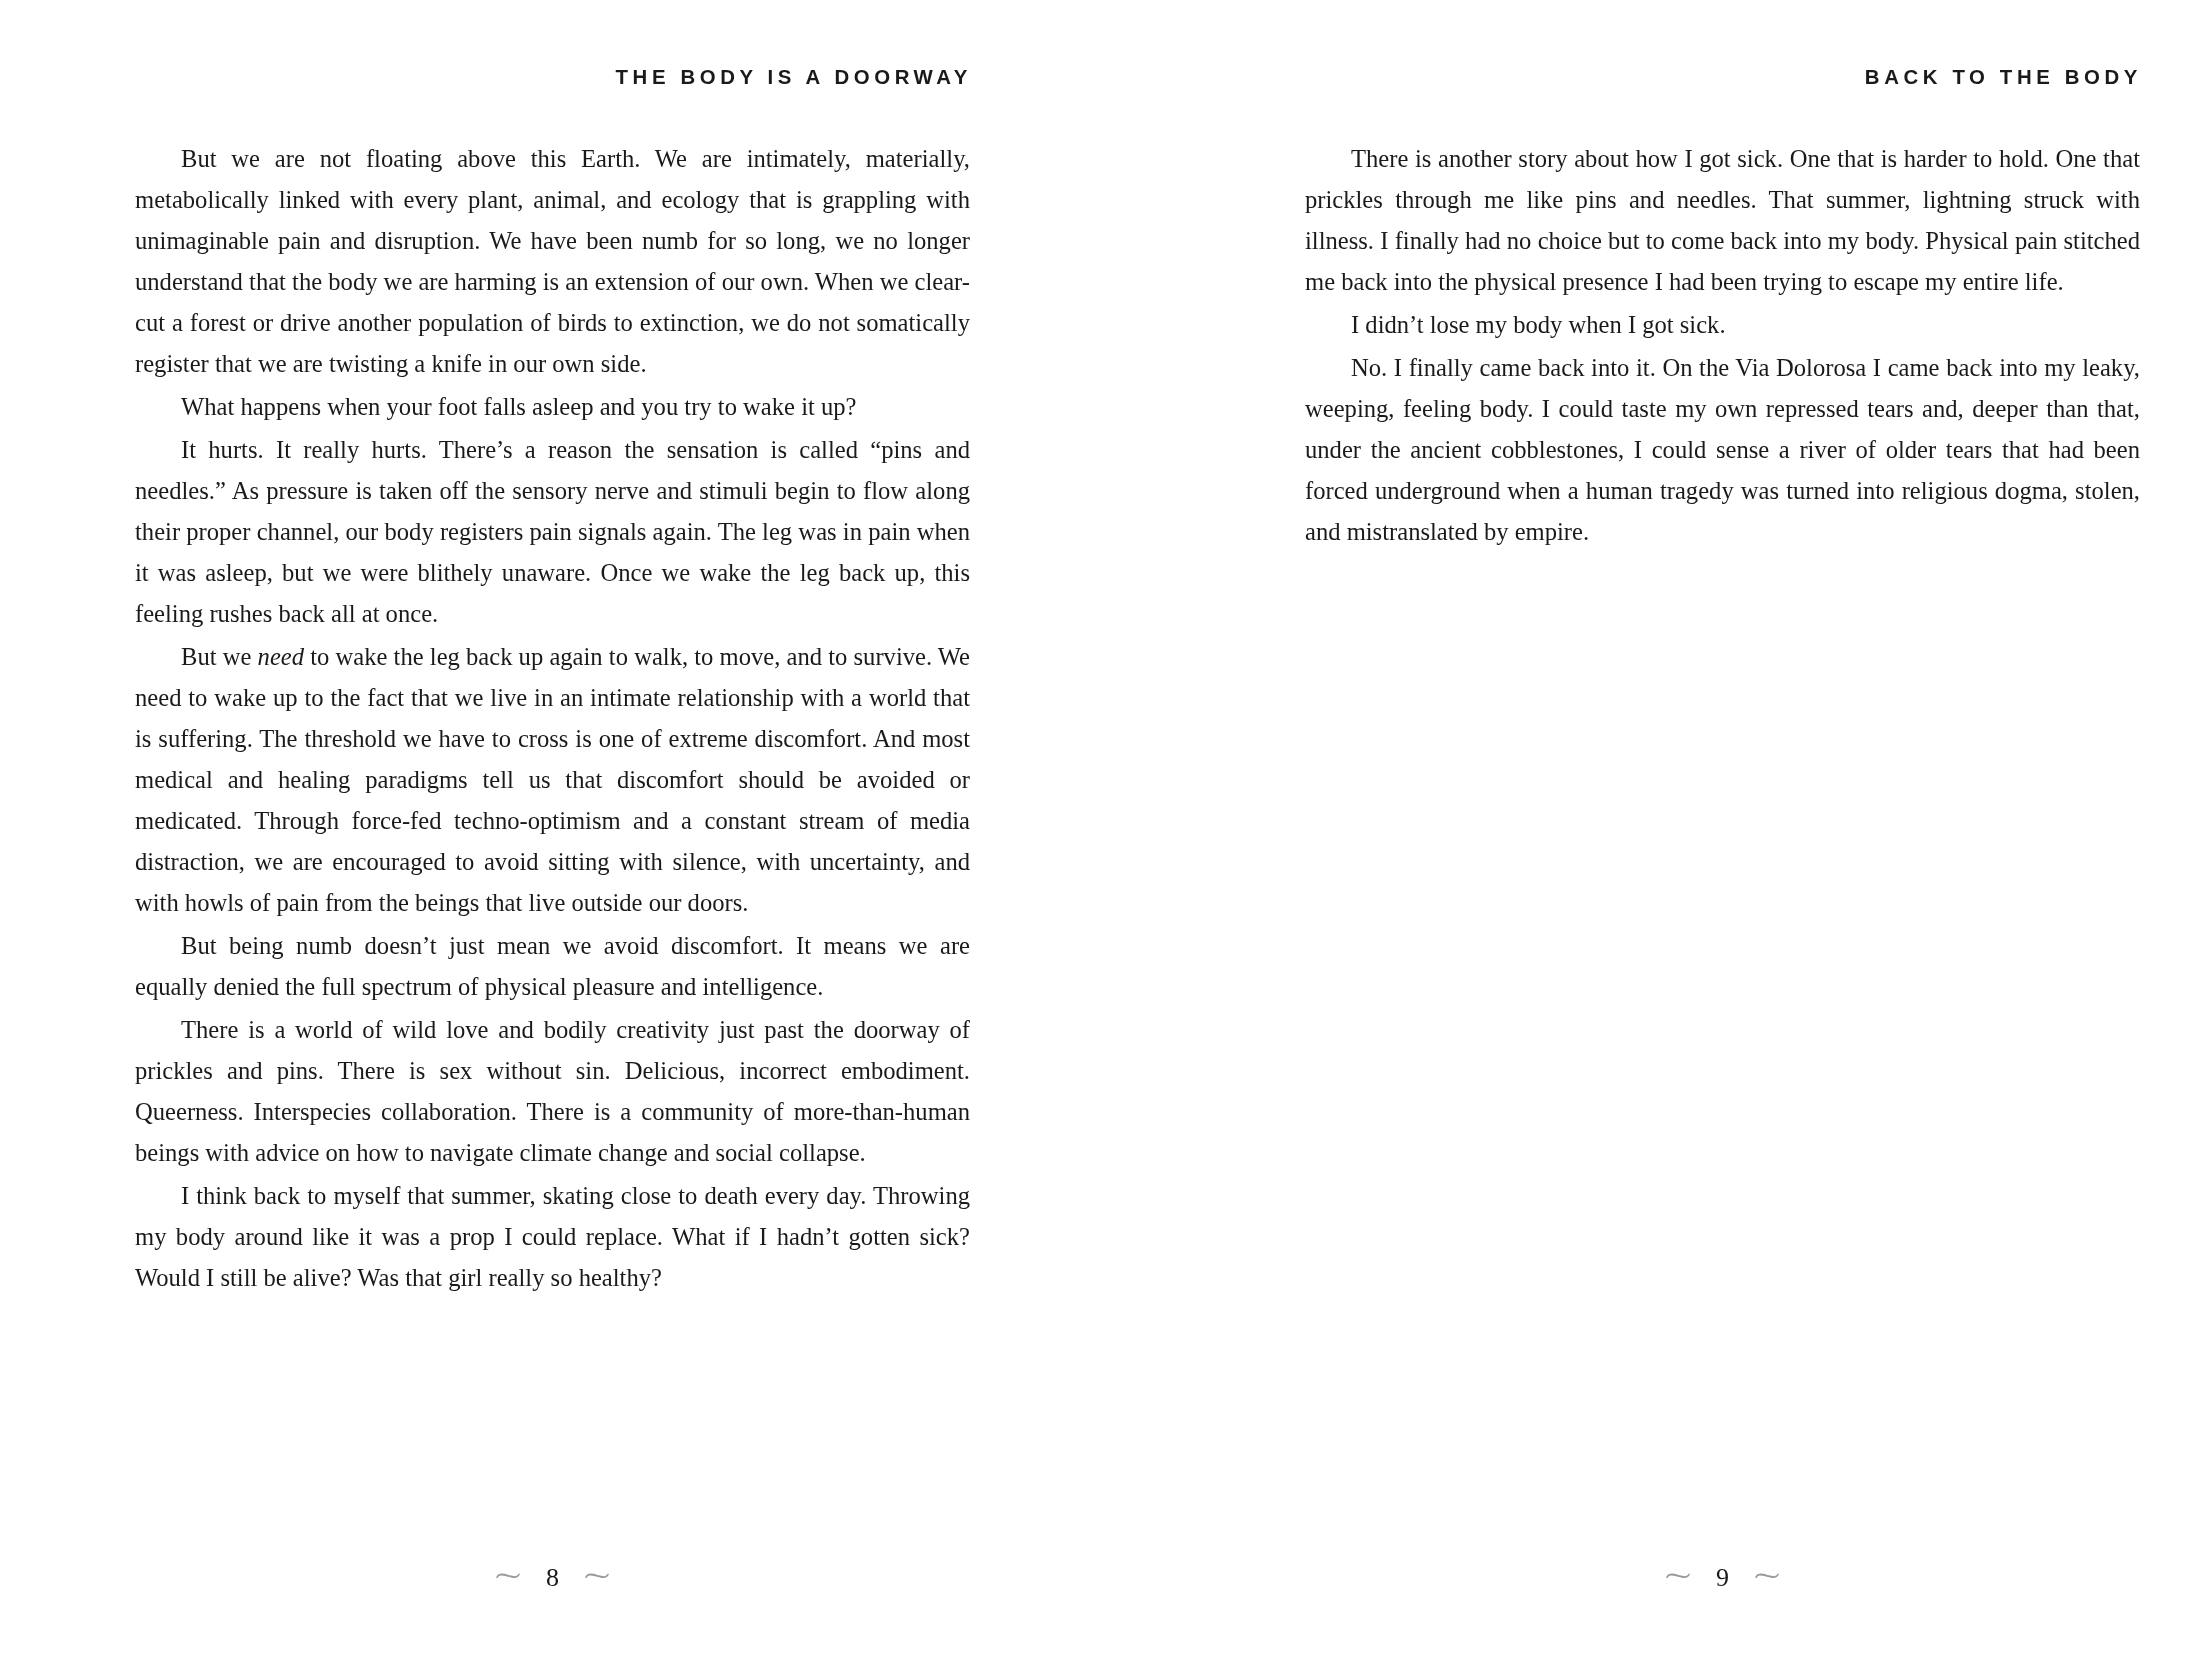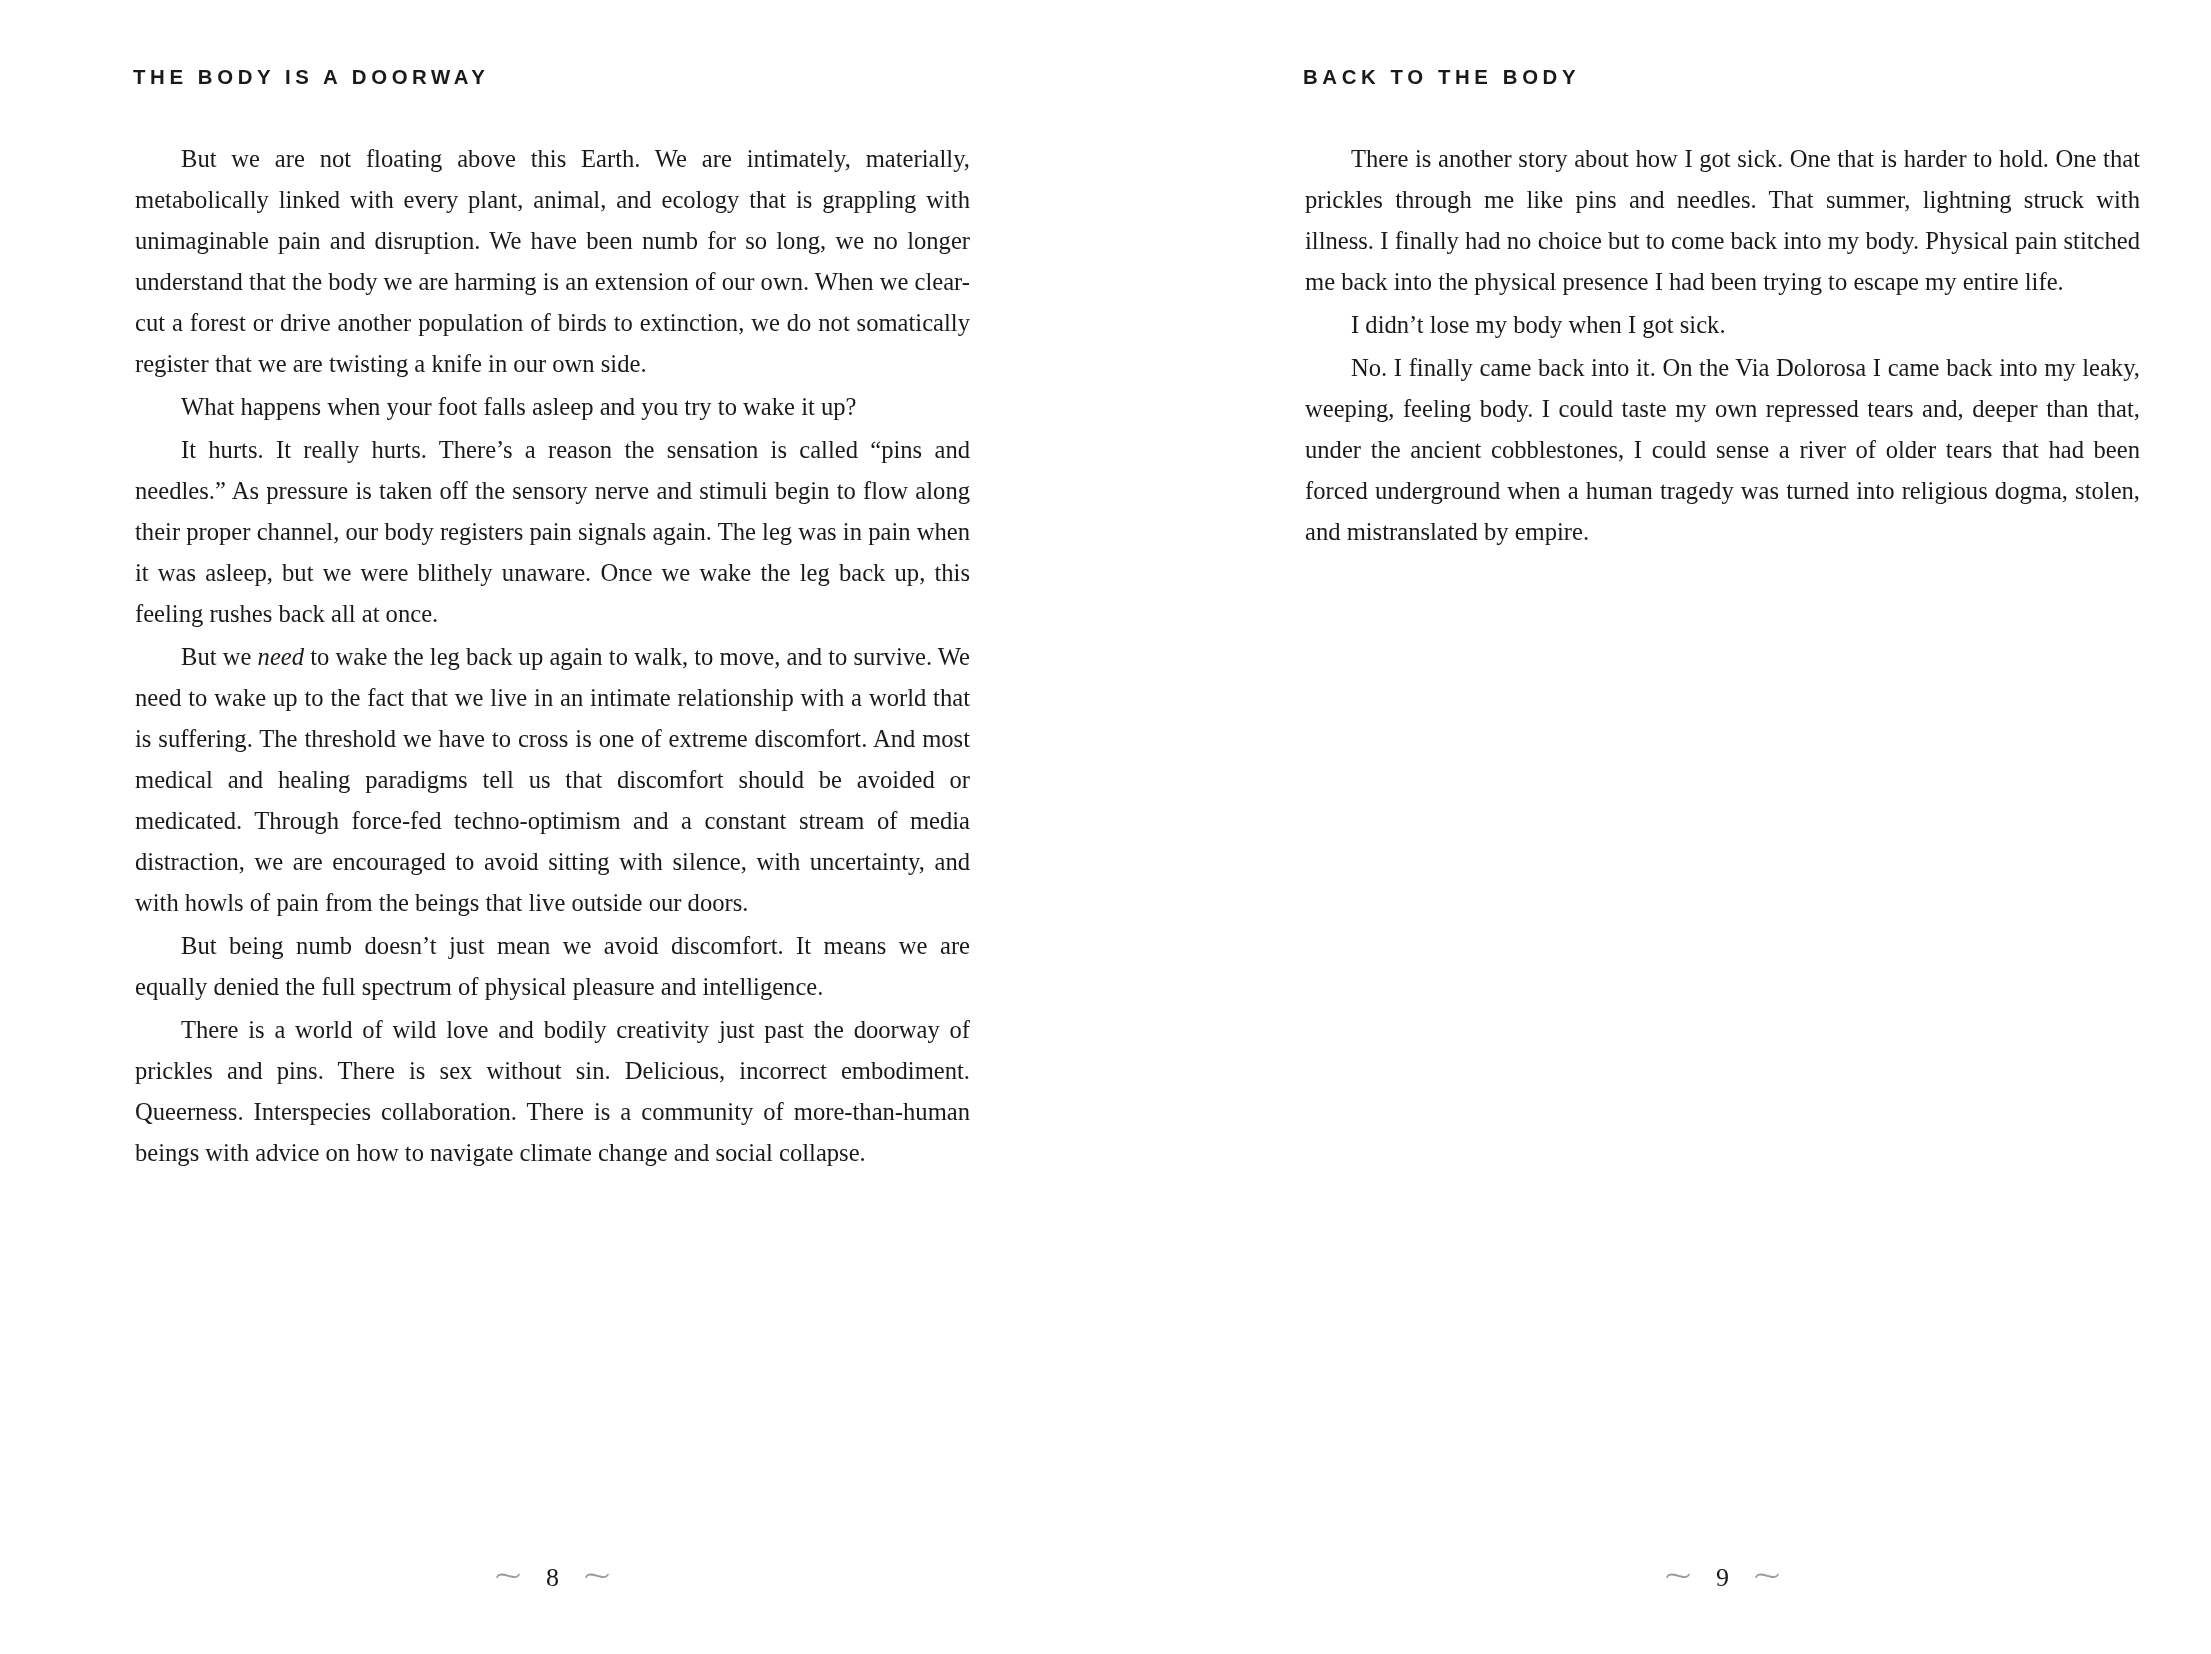--- a/index.html
+++ b/index.html
@@ -14,21 +14,21 @@
     width:2211px;height:1655px;
     background:var(--bg-color);
     font-family:"Liberation Serif", serif;
     color:var(--text-color);
   }
   .page{position:absolute;top:0;width:839px;height:1655px;}
   .page.left{left:133px;}
   .page.right{left:1303px;}
   .running-header{
     position:absolute;top:67px;left:0;right:0;
-    text-align:left;
+    text-align:right;
     font-family:"Liberation Sans", sans-serif;
     font-weight:700;
     font-size:20.4px;
     letter-spacing:4.6px;
     line-height:20.4px;
     color:var(--text-color);
     white-space:nowrap;
   }
   .page-body{
     position:absolute;top:136px;left:0;
@@ -66,20 +66,21 @@
 
   <div class="page left">
     <div class="running-header">THE BODY IS A DOORWAY</div>
     <div class="page-body">
         <p>But we are not floating above this Earth. We are intimately, materially, metabolically linked with every plant, animal, and ecology that is grappling with unimaginable pain and disruption. We have been numb for so long, we no longer understand that the body we are harming is an extension of our own. When we clear-cut a forest or drive another population of birds to extinction, we do not somatically register that we are twisting a knife in our own side.</p>
         <p>What happens when your foot falls asleep and you try to wake it up?</p>
         <p>It hurts. It really hurts. There’s a reason the sensation is called “pins and needles.” As pressure is taken off the sensory nerve and stimuli begin to flow along their proper channel, our body registers pain signals again. The leg was in pain when it was asleep, but we were blithely unaware. Once we wake the leg back up, this feeling rushes back all at once.</p>
         <p>But we <em>need</em> to wake the leg back up again to walk, to move, and to survive. We need to wake up to the fact that we live in an intimate relationship with a world that is suffering. The threshold we have to cross is one of extreme discomfort. And most medical and healing paradigms tell us that discomfort should be avoided or medicated. Through force-fed techno-optimism and a constant stream of media distraction, we are encouraged to avoid sitting with silence, with uncertainty, and with howls of pain from the beings that live outside our doors.</p>
         <p>But being numb doesn’t just mean we avoid discomfort. It means we are equally denied the full spectrum of physical pleasure and intelligence.</p>
         <p>There is a world of wild love and bodily creativity just past the doorway of prickles and pins. There is sex without sin. Delicious, incorrect embodiment. Queerness. Interspecies collaboration. There is a community of more-than-human beings with advice on how to navigate climate change and social collapse.</p>
+        <p>I think back to myself that summer, skating close to death every day. Throwing my body around like it was a prop I could replace. What if I hadn’t gotten sick? Would I still be alive? Was that girl really so healthy?</p>
       </div>
     <div class="page-footer">
       <span class="ornament left">⁓</span><span class="page-num">8</span><span class="ornament right">⁓</span>
     </div>
   </div>
 
   <div class="page right">
     <div class="running-header">BACK TO THE BODY</div>
     <div class="page-body">
         <p>There is another story about how I got sick. One that is harder to hold. One that prickles through me like pins and needles. That summer, lightning struck with illness. I finally had no choice but to come back into my body. Physical pain stitched me back into the physical presence I had been trying to escape my entire life.</p>

